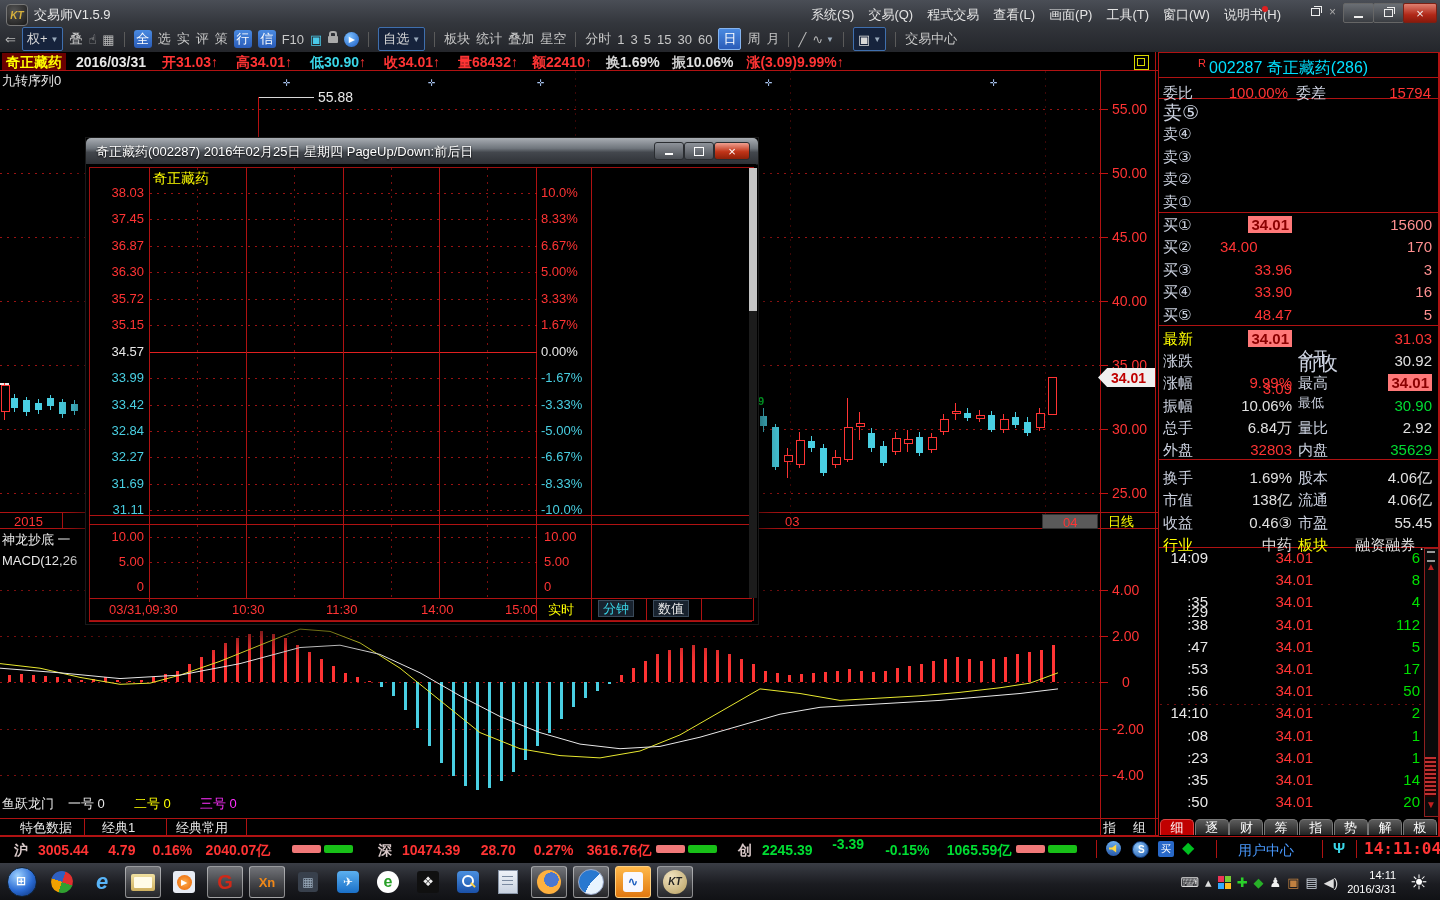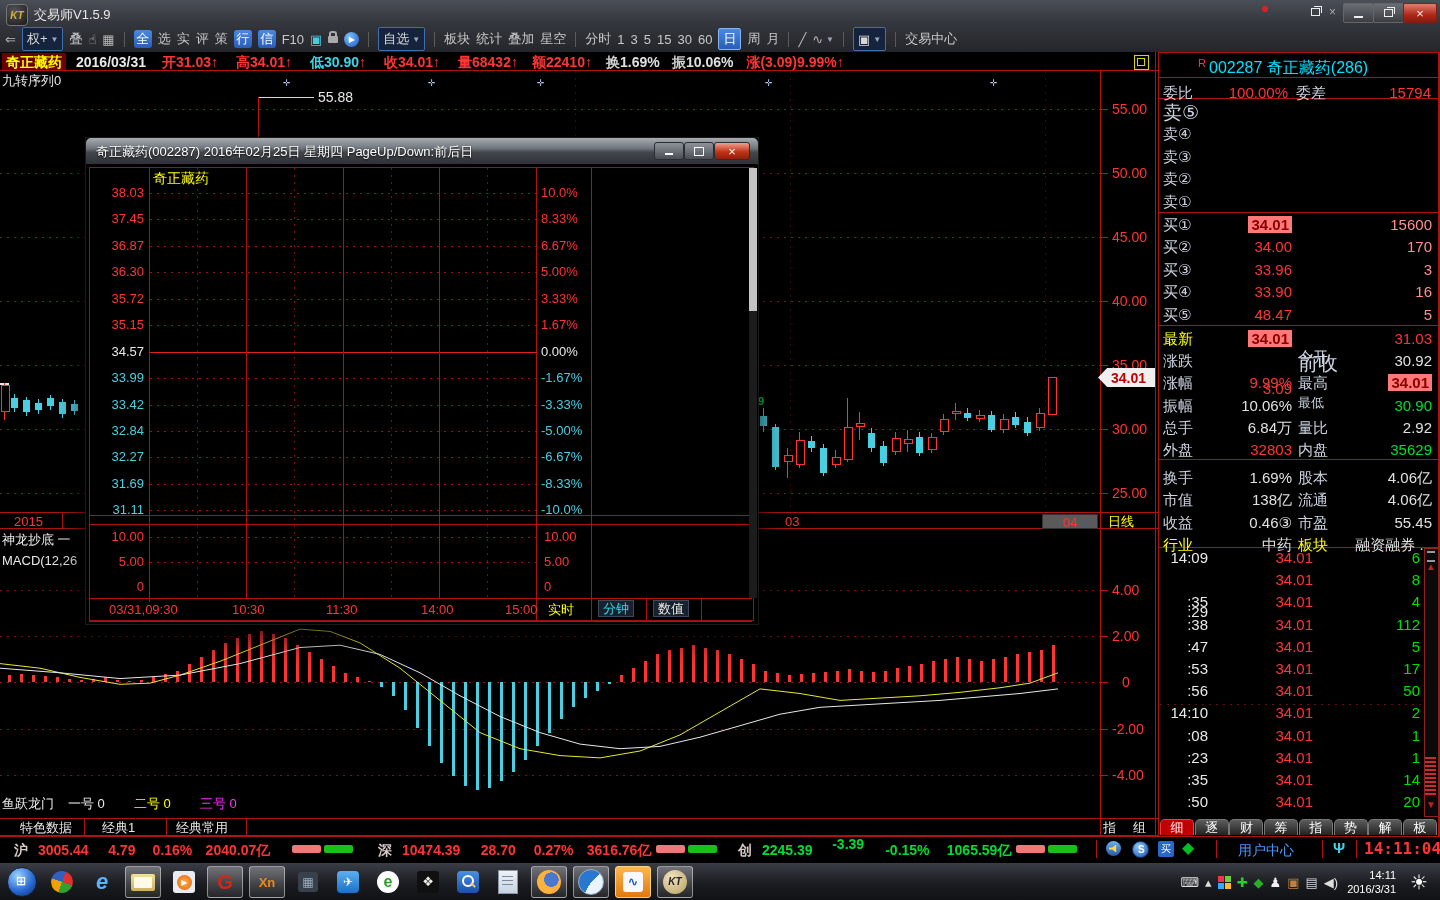--- a/index.html
+++ b/index.html
@@ -65,20 +65,30 @@
   .lock-body:before{content:'';position:absolute;top:-5px;left:1px;width:4px;height:4px;border:2px solid #aaa;border-bottom:none;border-radius:3px 3px 0 0;}
 </style>
 </head>
 <body>
 
 <div id="stage">
 
   <div id="header">
     <div class="abs" style="left:6px;top:4px;width:20px;height:20px;border-radius:4px;background:radial-gradient(circle at 35% 30%,#555,#181818);border:1px solid #777;color:#d8b23c;font-style:italic;font-weight:bold;font-size:10px;display:flex;align-items:center;justify-content:center;">KT</div>
     <div class="t white" style="left:34px;top:8px;font-size:13px;">交易师V1.5.9</div>
+    <div class="abs" id="menubar" style="right:152px;top:6px;display:flex;">
+        <div class="menu-item">系统(S)</div>
+        <div class="menu-item">交易(Q)</div>
+        <div class="menu-item">程式交易</div>
+        <div class="menu-item">查看(L)</div>
+        <div class="menu-item">画面(P)</div>
+        <div class="menu-item">工具(T)</div>
+        <div class="menu-item">窗口(W)</div>
+        <div class="menu-item">说明书(H)</div>
+      </div>
     <div class="abs" style="right:172px;top:6px;width:6px;height:6px;border-radius:50%;background:#e02020;"></div>
     <div class="t" style="right:120px;top:7px;color:#999;font-size:11px;"><span class="sq2" style="display:inline-block;"></span></div>
     <div class="t" style="right:104px;top:6px;color:#aaa;font-size:12px;">×</div>
     <div class="wbtn" style="right:66px;width:29px;">
         <span style="display:block;width:9px;height:2px;background:#eee;margin-top:7px;"></span>
       </div>
     <div class="wbtn" style="right:36px;width:29px;">
         <span class="sq2"></span>
       </div>
     <div class="wbtn close" style="right:3px;width:32px;">×</div>
@@ -476,21 +486,21 @@
       <div class="t red" style="left: 195px; top: 33px; width: 78px; text-align: right; font-size: 15px;">15794</div>
       <div class="t qlabel" style="left: 5px; top: 51px; font-size: 19px;">卖⑤</div>
       <div class="t qlabel" style="left: 5px; top: 73.8px; font-size: 15px;">卖④</div>
       <div class="t qlabel" style="left: 5px; top: 96.6px; font-size: 15px;">卖③</div>
       <div class="t qlabel" style="left: 5px; top: 119.4px; font-size: 15px;">卖②</div>
       <div class="t qlabel" style="left: 5px; top: 142.2px; font-size: 15px;">卖①</div>
       <div class="t qlabel" style="left: 5px; top: 165px; font-size: 15px;">买①</div>
       <div class="t" style="left: 62px; top: 165px; width: 72px; text-align: right; font-size: 15px;"><span class="hl">34.01</span></div>
       <div class="t" style="left: 180px; top: 165px; width: 94px; text-align: right; color: rgb(255, 144, 144); font-size: 15px;">15600</div>
       <div class="t qlabel" style="left: 5px; top: 187.4px; font-size: 15px;">买②</div>
-      <div class="t" style="left: 62px; top: 187.4px; width: 72px; text-align: right; font-size: 15px;"><span style="color: rgb(255, 52, 52);">34.00</span></div>
+      <div class="t" style="left: 62px; top: 187.4px; width: 72px; text-align: left; font-size: 15px;"><span style="color: rgb(255, 52, 52);">34.00</span></div>
       <div class="t" style="left: 180px; top: 187.4px; width: 94px; text-align: right; color: rgb(255, 144, 144); font-size: 15px;">170</div>
       <div class="t qlabel" style="left: 5px; top: 209.8px; font-size: 15px;">买③</div>
       <div class="t" style="left: 62px; top: 209.8px; width: 72px; text-align: right; font-size: 15px;"><span style="color: rgb(255, 52, 52);">33.96</span></div>
       <div class="t" style="left: 180px; top: 209.8px; width: 94px; text-align: right; color: rgb(255, 144, 144); font-size: 15px;">3</div>
       <div class="t qlabel" style="left: 5px; top: 232.2px; font-size: 15px;">买④</div>
       <div class="t" style="left: 62px; top: 232.2px; width: 72px; text-align: right; font-size: 15px;"><span style="color: rgb(255, 52, 52);">33.90</span></div>
       <div class="t" style="left: 180px; top: 232.2px; width: 94px; text-align: right; color: rgb(255, 144, 144); font-size: 15px;">16</div>
       <div class="t qlabel" style="left: 5px; top: 254.6px; font-size: 15px;">买⑤</div>
       <div class="t" style="left: 62px; top: 254.6px; width: 72px; text-align: right; font-size: 15px;"><span style="color: rgb(255, 52, 52);">48.47</span></div>
       <div class="t" style="left: 180px; top: 254.6px; width: 94px; text-align: right; color: rgb(255, 144, 144); font-size: 15px;">5</div>

